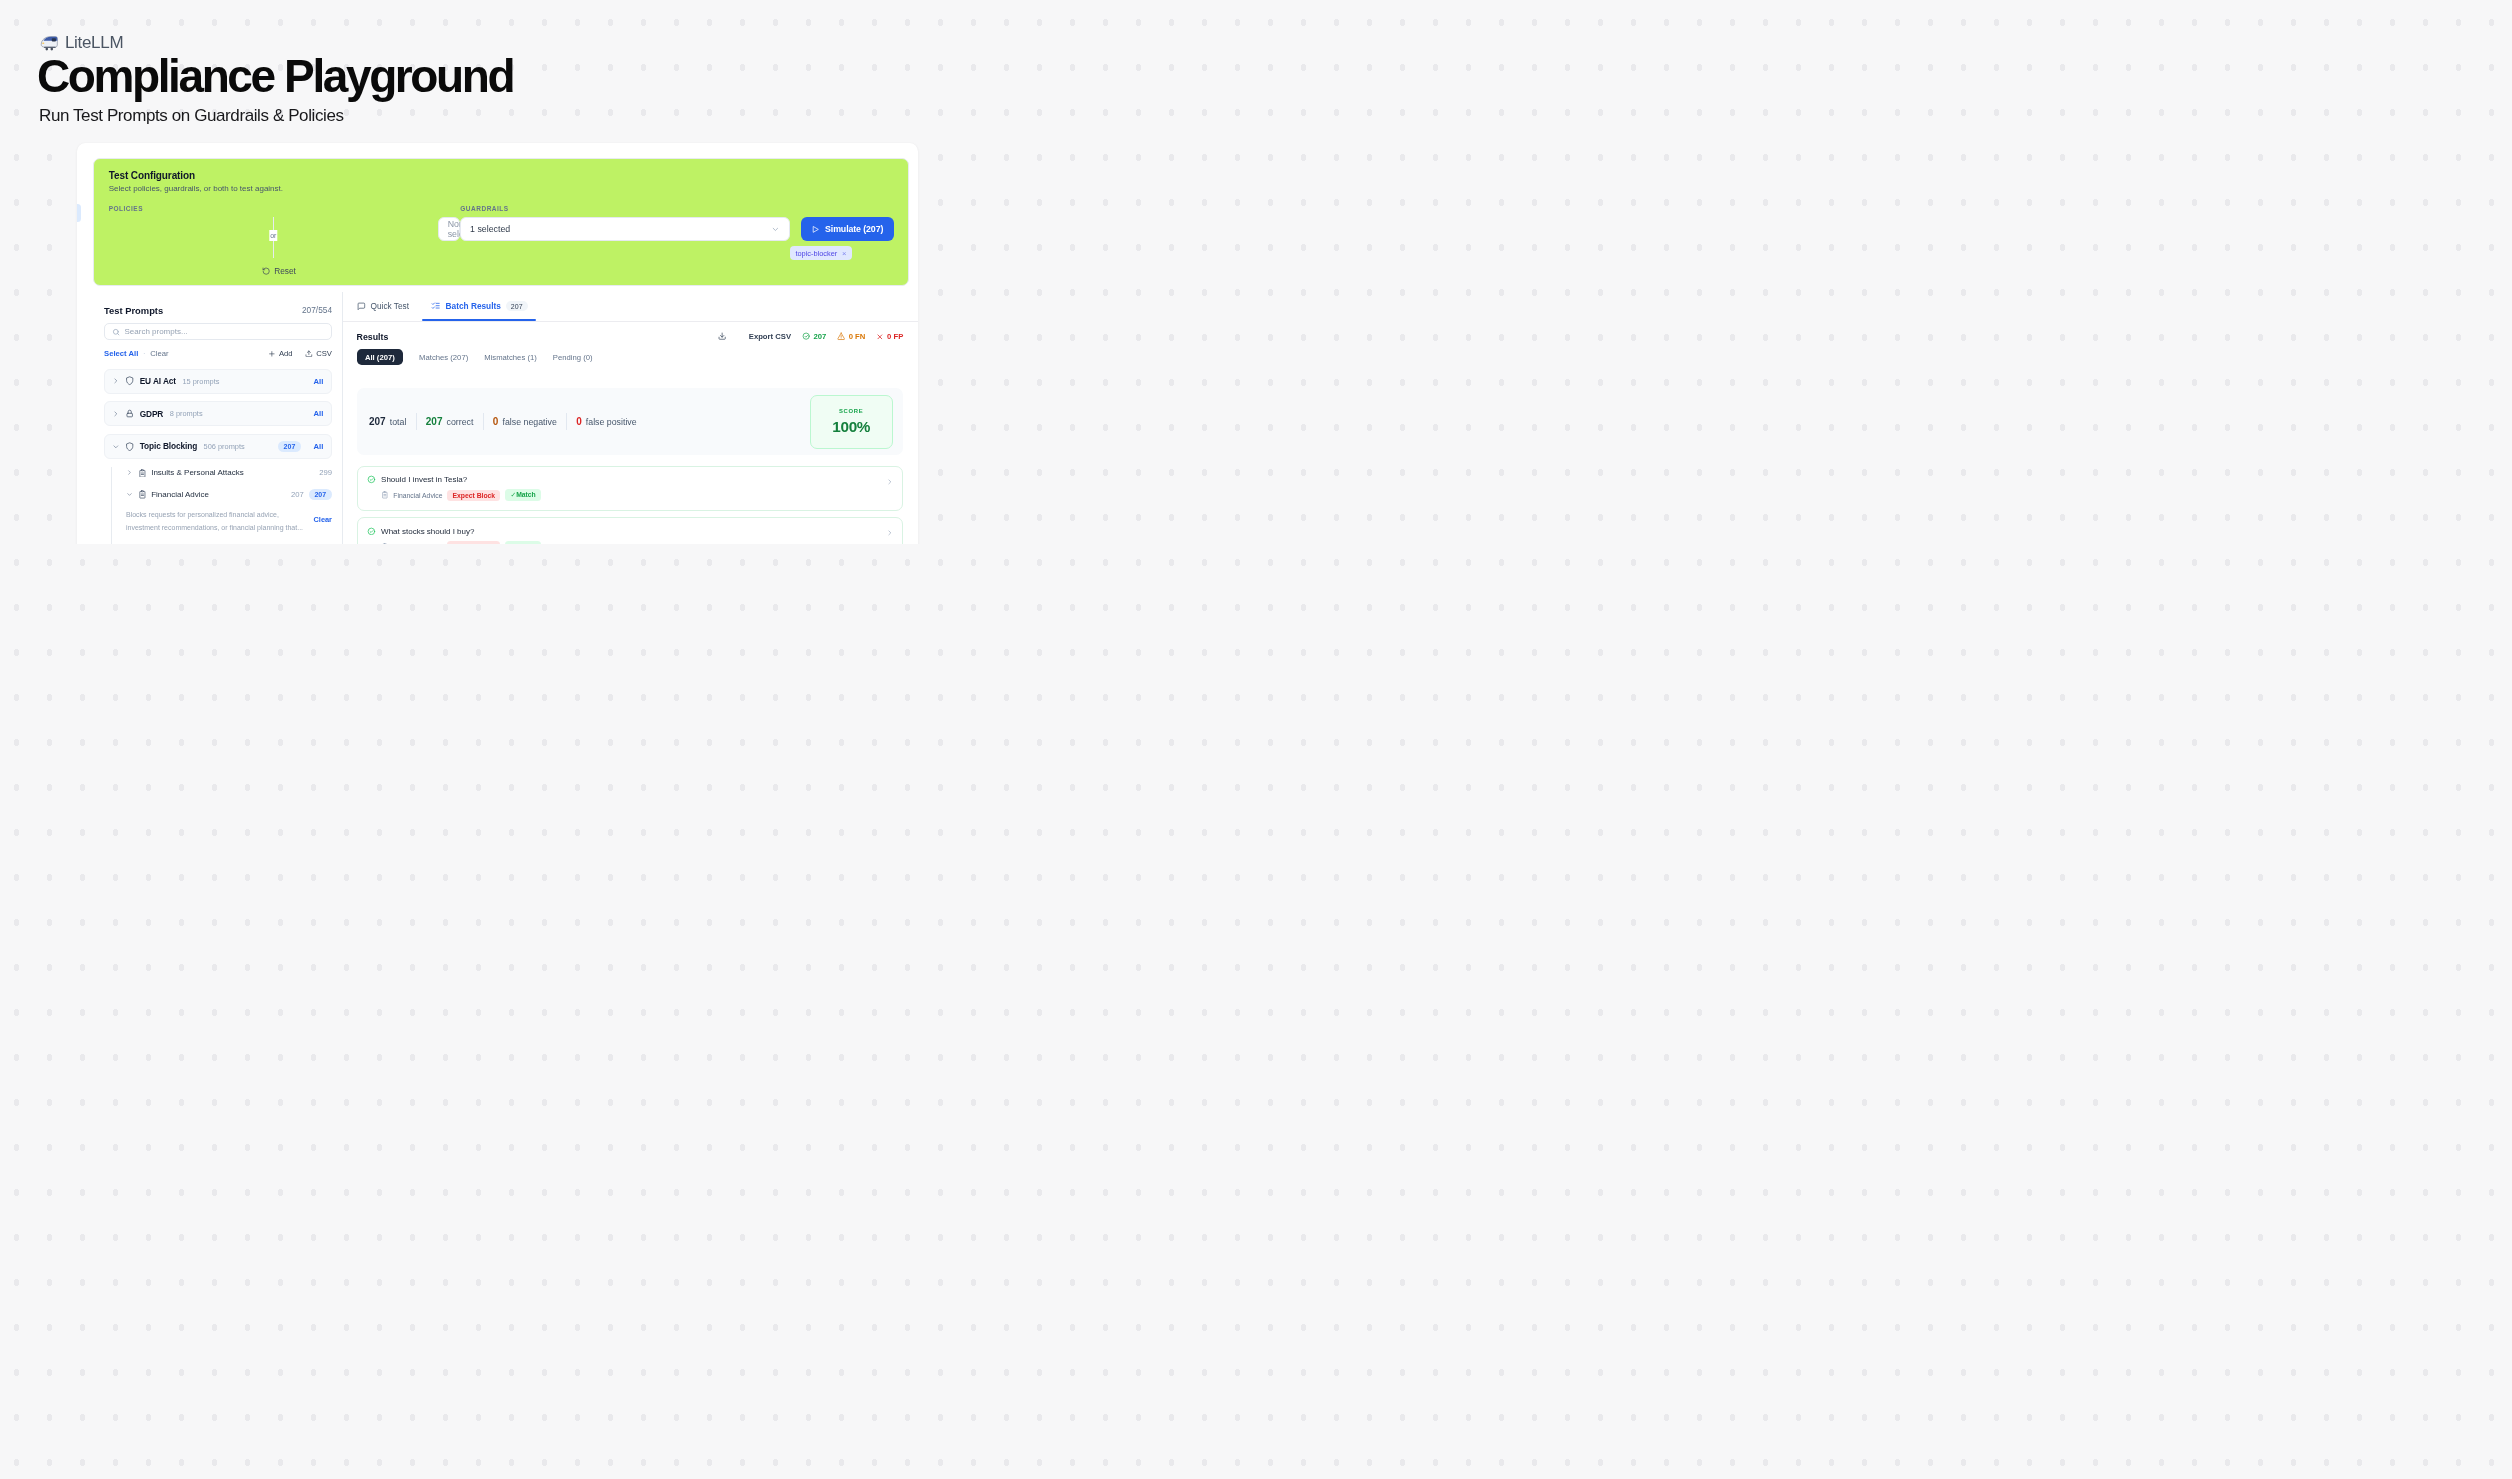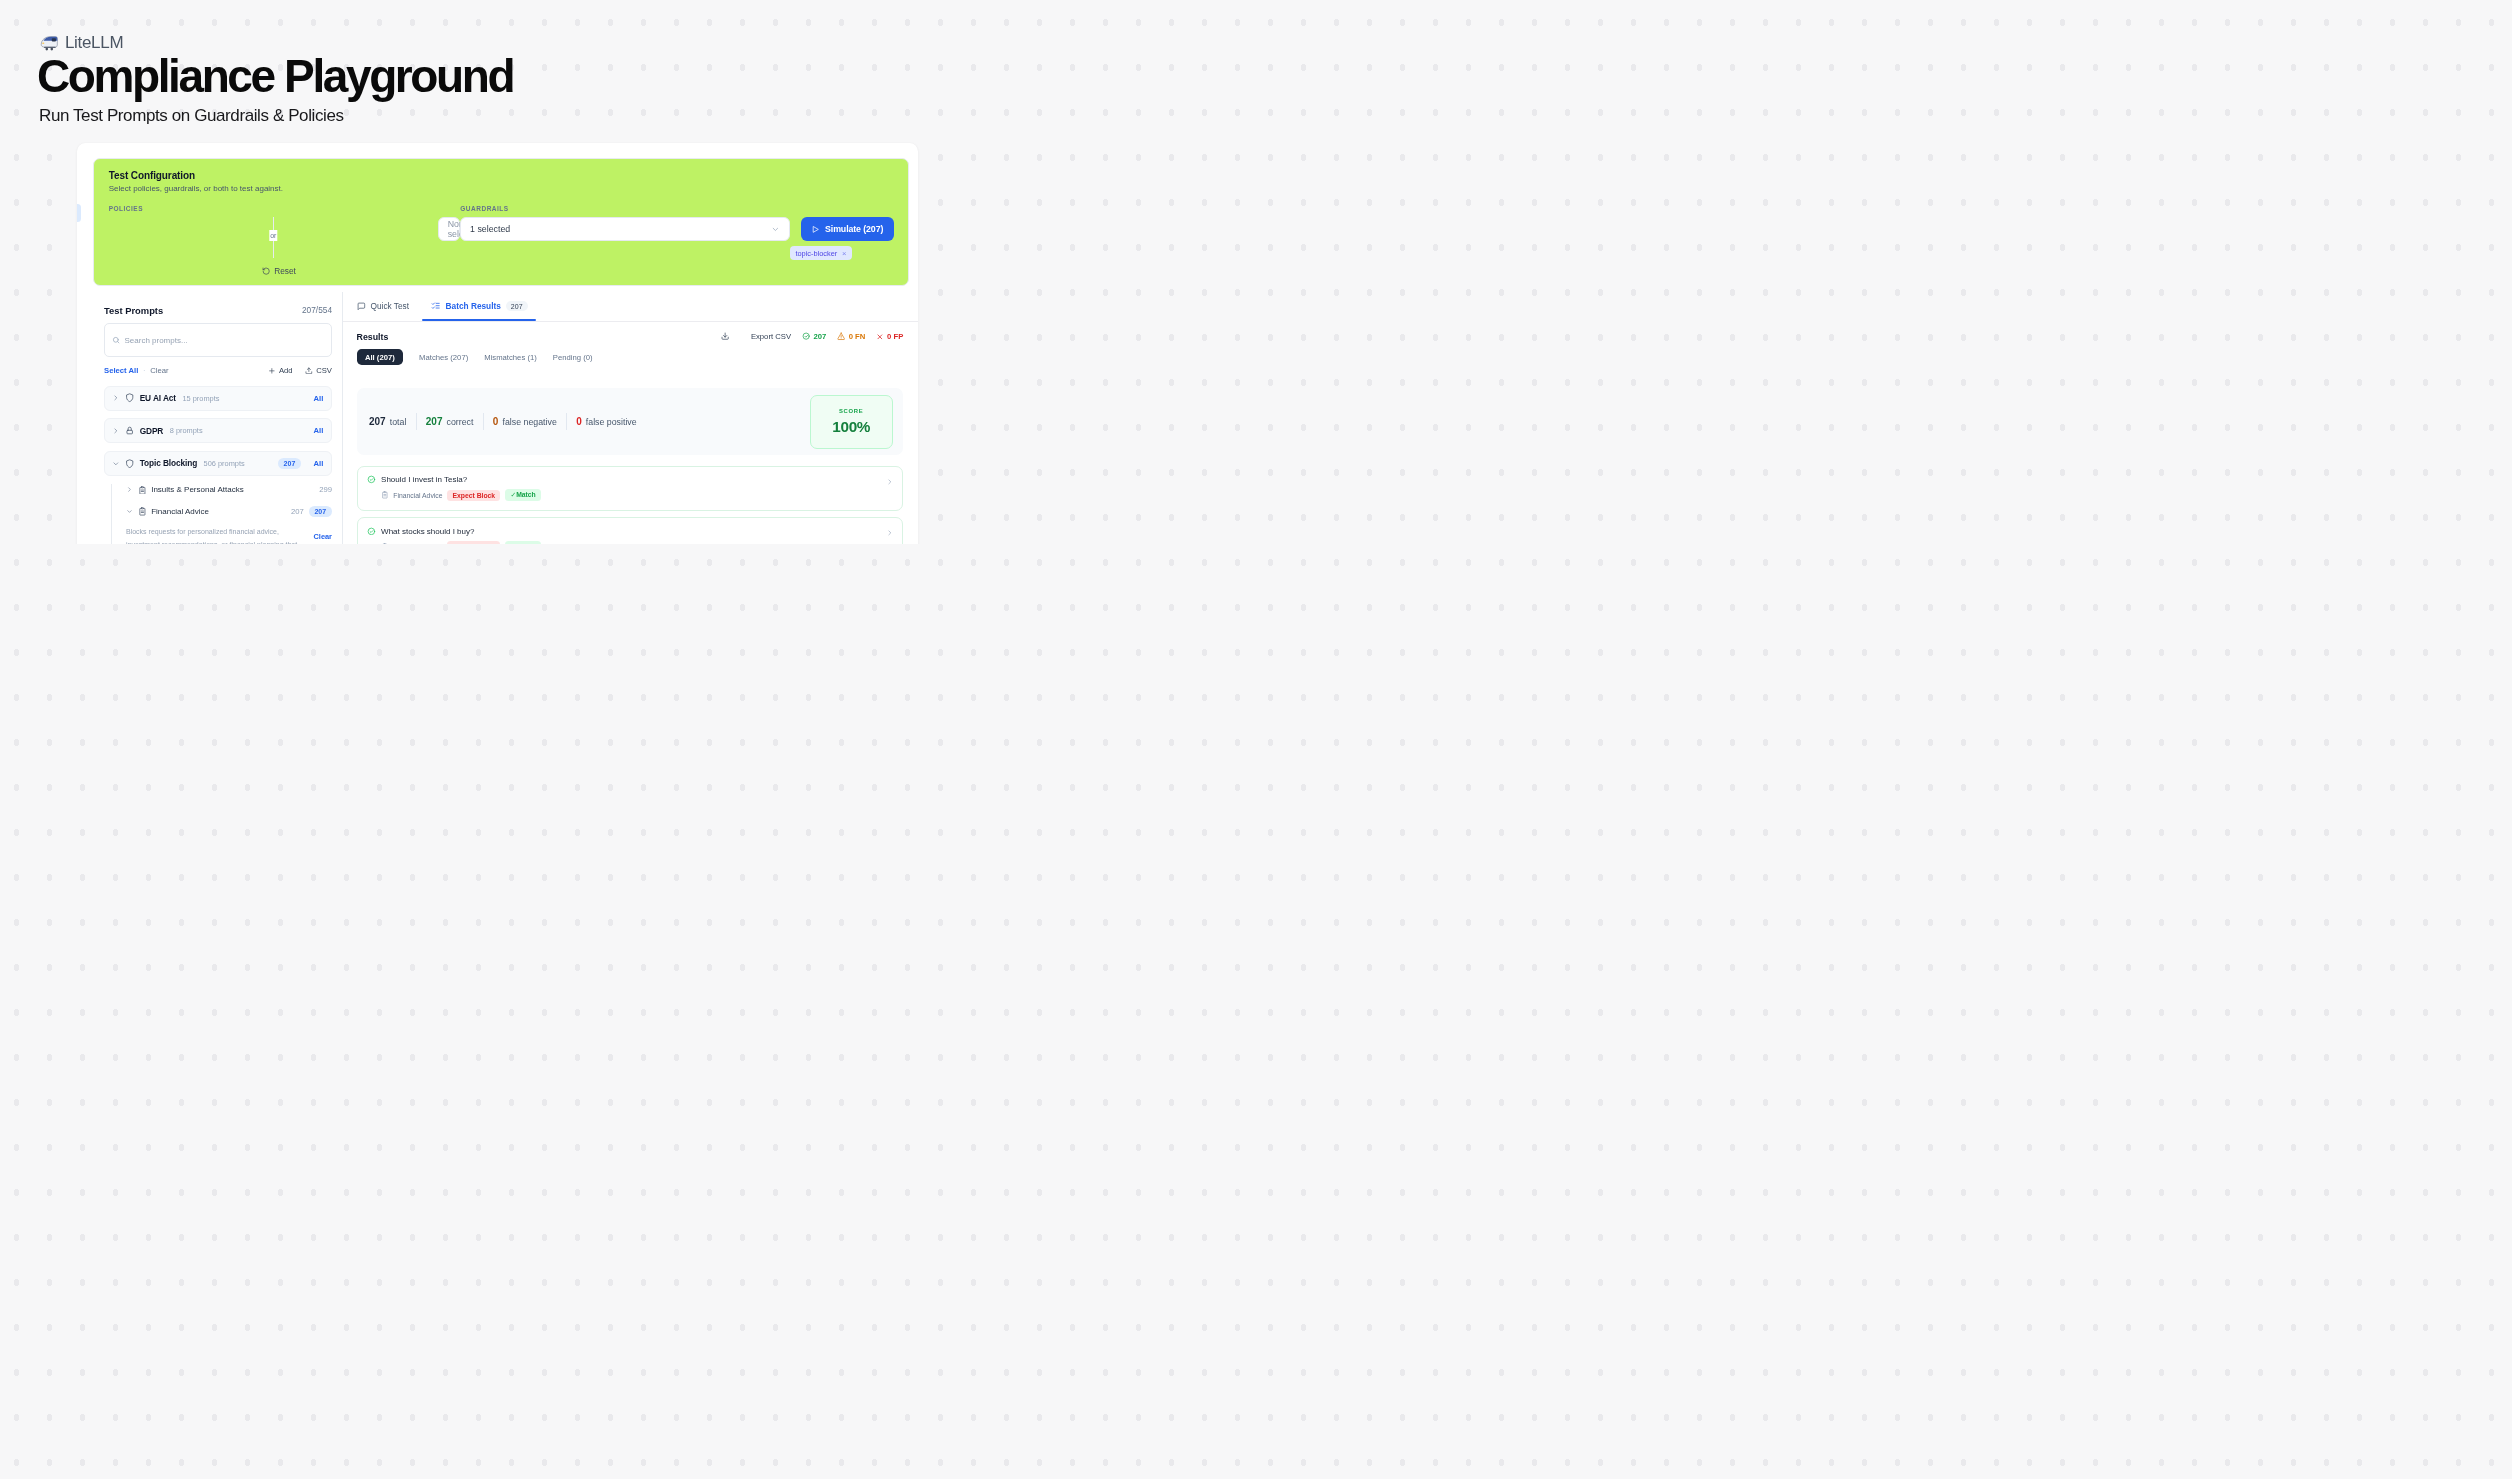--- a/index.html
+++ b/index.html
@@ -58,21 +58,21 @@
   .chip { display:inline-flex; align-items:center; gap:4.7px; background:#e0e7ff; border-radius:4.1px; padding:2.4px 5.9px; font-size:7.4px; color:#4f46e5; font-weight:500; cursor:pointer; }
   .chip .x { color:#8187f0; font-size:7.7px; }
   .reset-wrap { margin-left:11.2px; margin-top:5.9px; display:flex; align-items:center; justify-content:center; gap:4.1px; color:#3f4a5a; font-size:8.3px; cursor:pointer; }
 
   
   .panels { display:flex; margin-top:5.3px; height:377px; }
   .left-panel { width:266px; border-right:0.6px solid #e7ebf0; padding:13px 10px 0 27px; flex:none; }
   .lp-head { display:flex; align-items:center; justify-content:space-between; }
   .lp-title { font-size:9.4px; font-weight:700; color:#0f172a; }
   .lp-count { font-size:8.3px; color:#64748b; }
-  .search-box { margin-top:7.7px; height:34px; border:0.6px solid #e5e9ef; border-radius:5px; display:flex; align-items:center; gap:4.7px; padding:0 6.5px; color:#94a3b8; }
+  .search-box { margin-top:7.7px; height:17px; border:0.6px solid #e5e9ef; border-radius:5px; display:flex; align-items:center; gap:4.7px; padding:0 6.5px; color:#94a3b8; }
   .search-box input { border:none; outline:none; flex:1; font-size:8px; font-family:inherit; color:#334155; background:transparent; }
   .search-box input::placeholder { color:#97a3b4; }
   .lp-controls { margin-top:8.8px; display:flex; align-items:center; font-size:7.7px; }
   .sel-all { color:#2563eb; font-weight:700; cursor:pointer; }
   .dot-sep { color:#cbd5e1; margin:0 4.7px; }
   .clear-btn { color:#64748b; cursor:pointer; }
   .lp-spacer { flex:1; }
   .mini-btn { display:flex; align-items:center; gap:3.5px; color:#334155; font-weight:500; cursor:pointer; }
   .mini-btn + .mini-btn { margin-left:12.4px; }
 
@@ -103,21 +103,21 @@
   .rp-tabs { height:30px; border-bottom:0.6px solid #ececf0; display:flex; align-items:stretch; padding:0 14px; gap:22.4px; }
   .rp-tab { display:flex; align-items:center; gap:4.7px; font-size:8.3px; color:#46566b; font-weight:500; position:relative; cursor:pointer; }
   .rp-tab.active { color:#2563eb; font-weight:700; }
   .rp-tab.active::after { content:""; position:absolute; left:-9.4px; right:-8.3px; bottom:-0.6px; height:1.8px; background:#2563eb; border-radius:1.2px; }
   .rp-badge { background:#f1f5f9; color:#334155; font-size:7px; font-weight:500; border-radius:589px; padding:1.8px 5.3px; }
 
   .rp-body { padding:10px 14.7px 0 13.6px; }
   .results-head { display:flex; align-items:center; }
   .results-title { font-size:8.8px; font-weight:700; color:#0f172a; }
   .rh-spacer { flex:1; }
-  .export-btn { display:flex; align-items:center; gap:22px; font-size:7.7px; color:#334155; font-weight:400; cursor:pointer; }
+  .export-btn { display:flex; align-items:center; gap:22px; font-size:7.7px; color:#334155; font-weight:700; cursor:pointer; }
   .stat { display:flex; align-items:center; gap:2.9px; font-size:7.7px; font-weight:700; margin-left:11.2px; }
   .stat.green { color:#16a34a; }
   .stat.amber { color:#d97706; }
   .stat.red   { color:#dc2626; }
 
   .filters { margin-top:7.7px; display:flex; align-items:center; gap:16px; }
   .filter { font-size:7.7px; color:#64748b; font-weight:500; cursor:pointer; }
   .filter.active { background:#1e293b; color:#fff; font-weight:700; border-radius:4.7px; padding:3.5px 8.3px; }
 
   .summary { margin-top:23px; background:#f8fafc; border-radius:7px; height:67px; display:flex; align-items:center; padding:0 10.6px 0 12.4px; }

